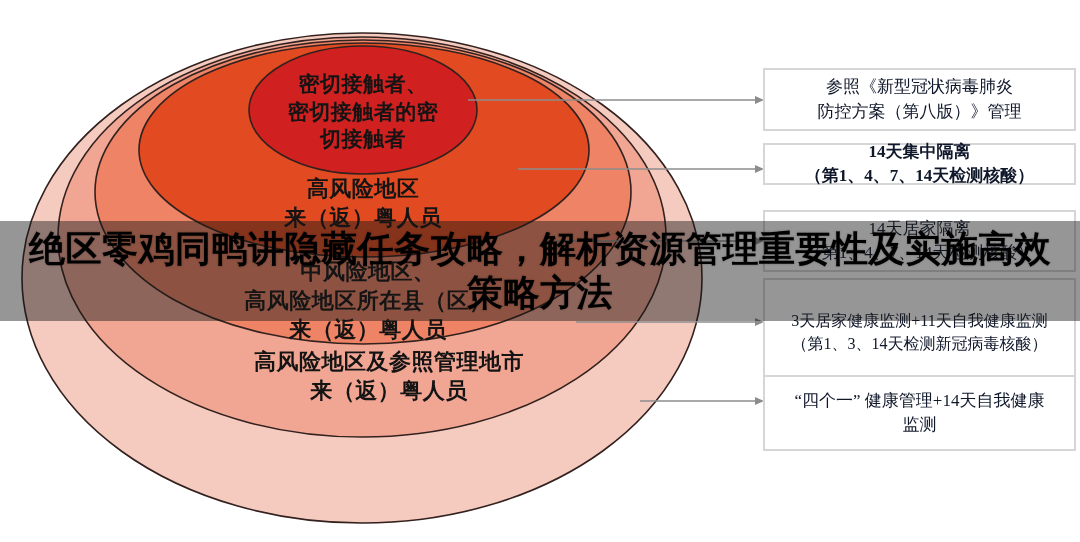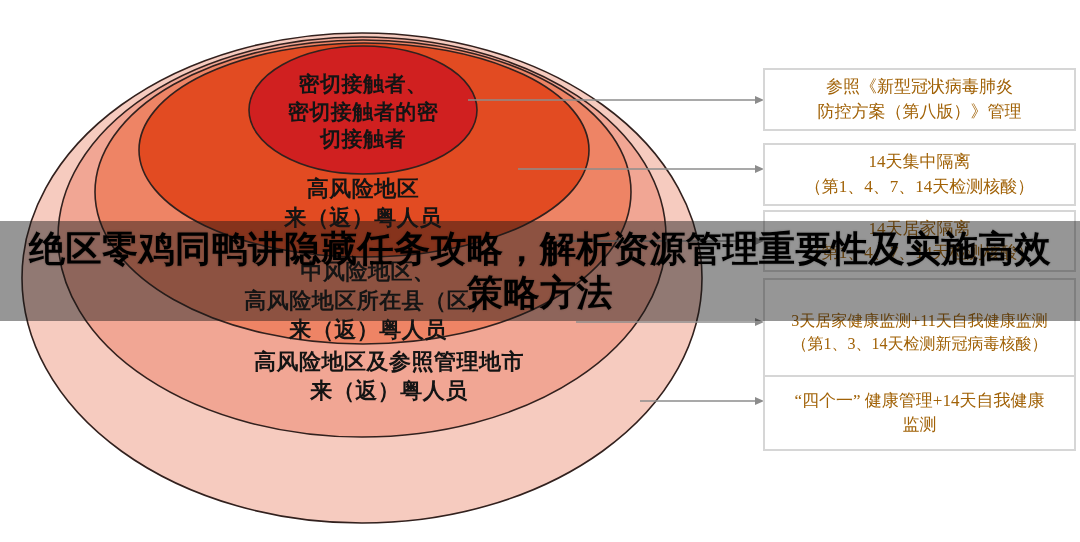--- a/index.html
+++ b/index.html
@@ -16,25 +16,25 @@
   .rl-1{left:363px;top:112px;font-size:21px;}
   .rl-2{left:363px;top:203px;font-size:22px;}
   .rl-3{left:368px;top:301px;font-size:22px;}
   .rl-4{left:389px;top:376px;font-size:22px;}
   .rl-5{left:363px;top:460px;font-size:22px;}
   .callout{
     position:absolute;z-index:3;left:763px;width:313px;box-sizing:border-box;
     background:#ffffff;border:2px solid #d6d6d6;
     display:flex;align-items:center;justify-content:center;
     text-align:center;white-space:pre-line;
-    font-family:"Liberation Serif",serif;color:#a16207;
+    font-family:"Liberation Serif",serif;color:#0f172a;
     font-size:17px;line-height:1.42;padding:2px 4px;
   }
   .cb-1{top:68px;height:63px;}
-  .cb-2{top:143px;height:63px;}
+  .cb-2{top:143px;height:42px;font-weight:bold;}
   .cb-3{top:210px;height:62px;}
   .cb-4{top:278px;height:109px;font-size:16px;}
   .cb-5{top:375px;height:76px;}
   .banner{
     position:absolute;z-index:10;left:0;top:221px;width:1080px;height:100px;
     background:rgba(22,22,22,0.45);
     display:flex;flex-direction:column;align-items:center;justify-content:center;
     gap:2px;
   }
   .banner-line{

